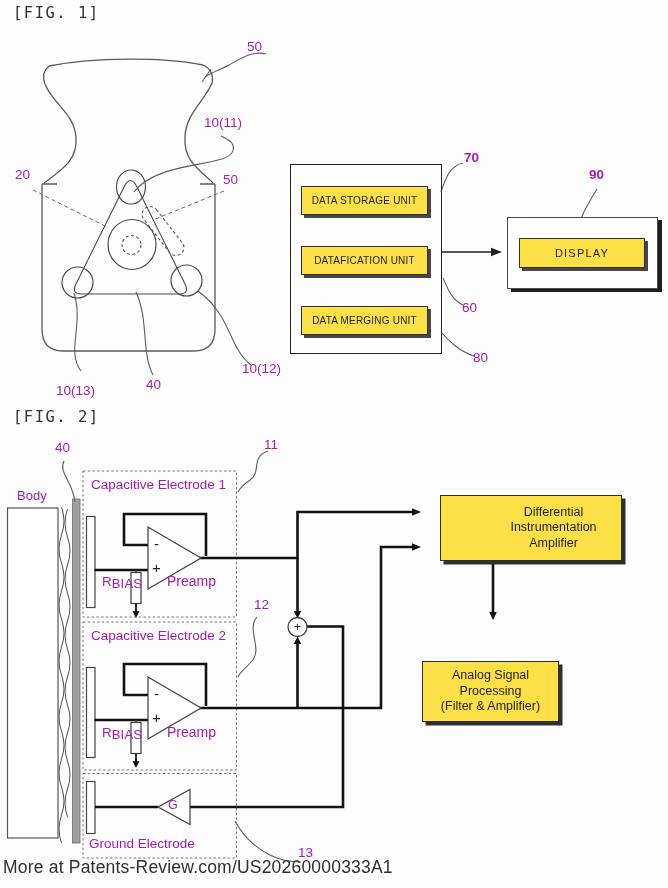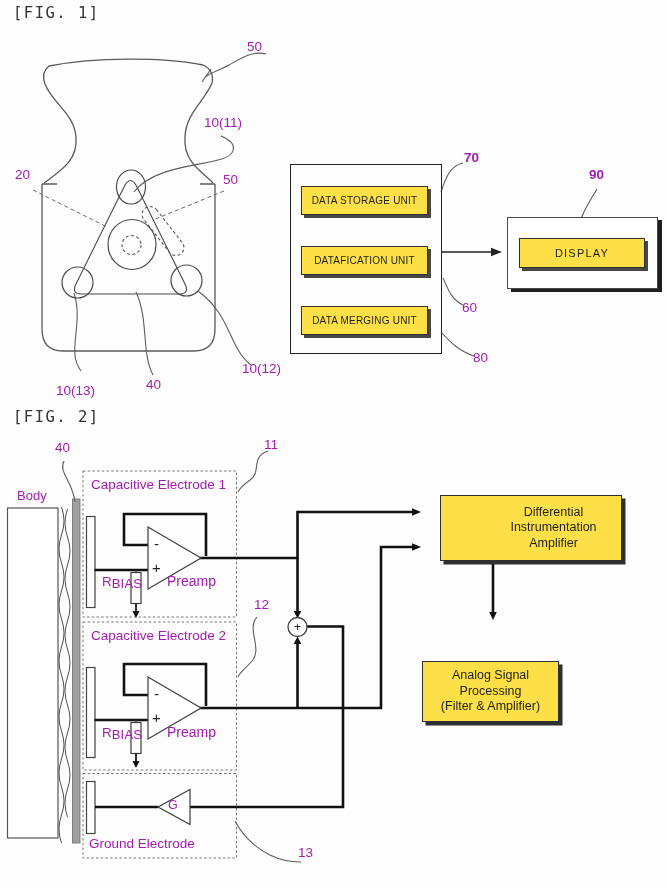--- a/index.html
+++ b/index.html
@@ -209,13 +209,14 @@
     <div>Differential</div>
     <div>Instrumentation</div>
     <div>Amplifier</div>
   </div>
   <div class="shadow-box amp-box" style="left:422px;top:621px;height:59px;margin-top:40px;">
     <div>Analog Signal</div>
     <div>Processing</div>
     <div>(Filter &amp; Amplifier)</div>
   </div>
 
+  <div class="watermark">More at Patents-Review.com/US20260000333A1</div>
 </div>
 
 </body></html>

